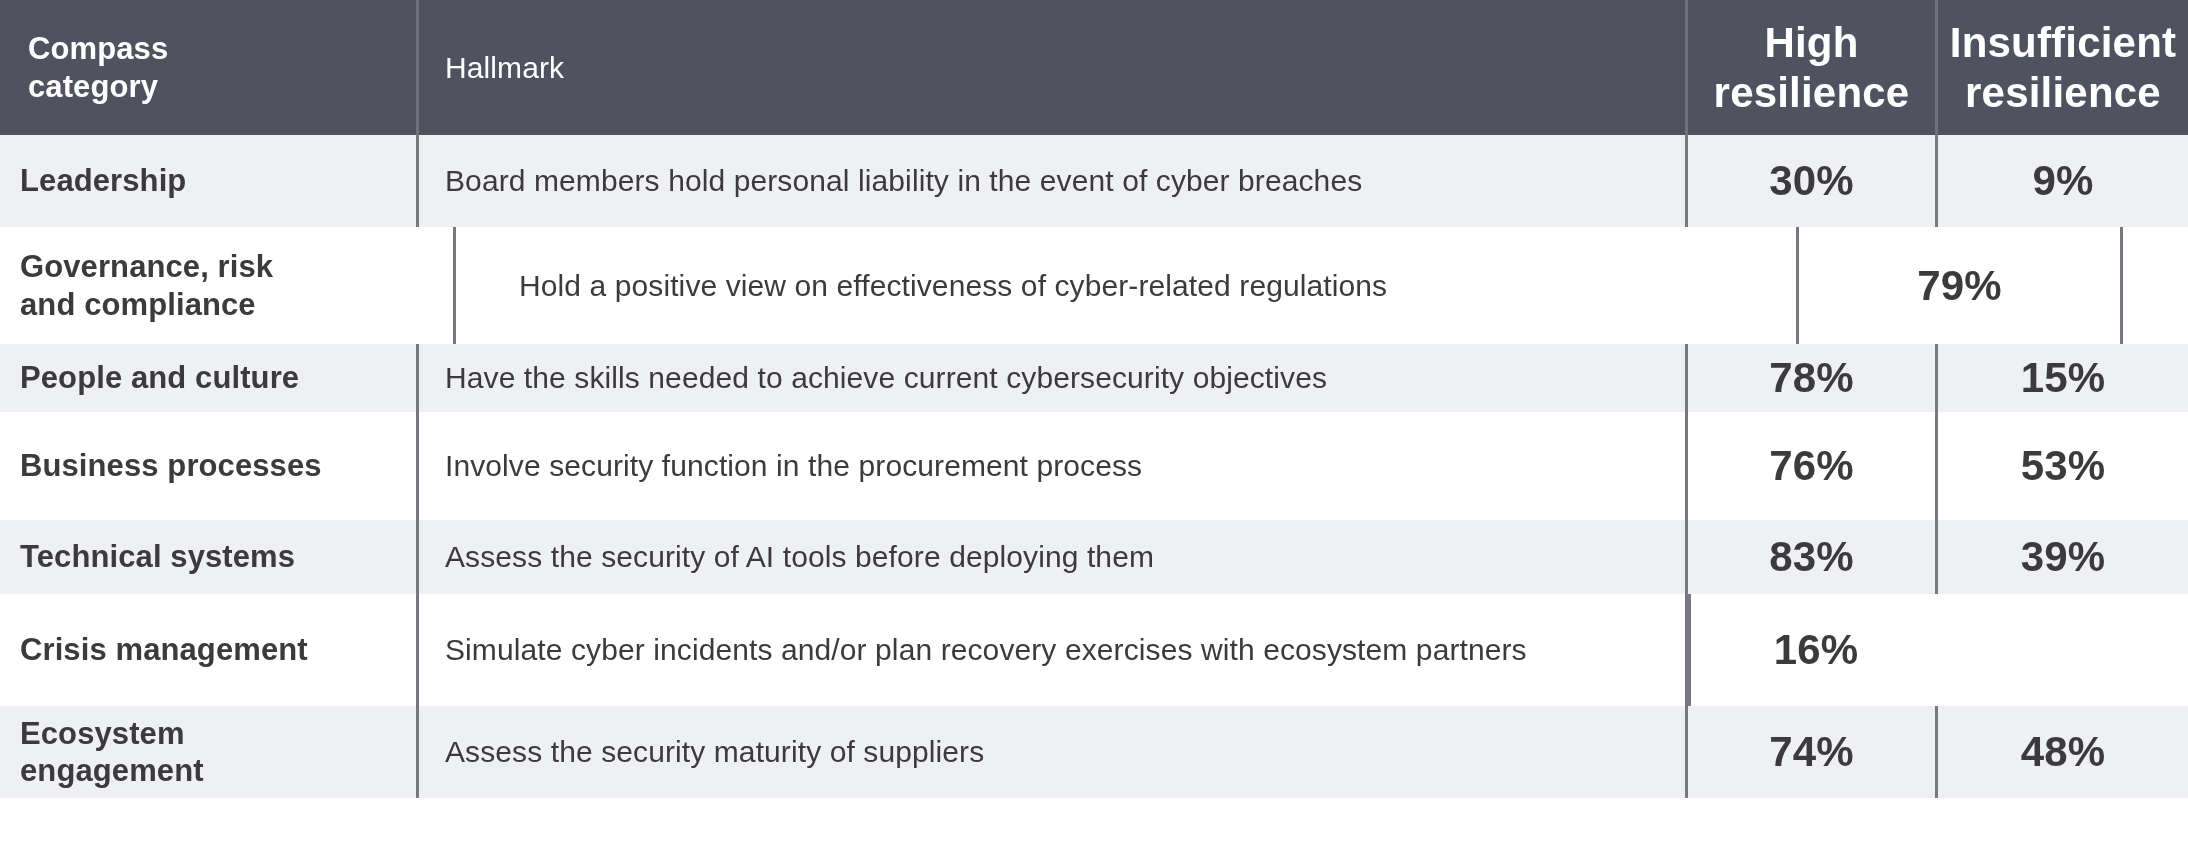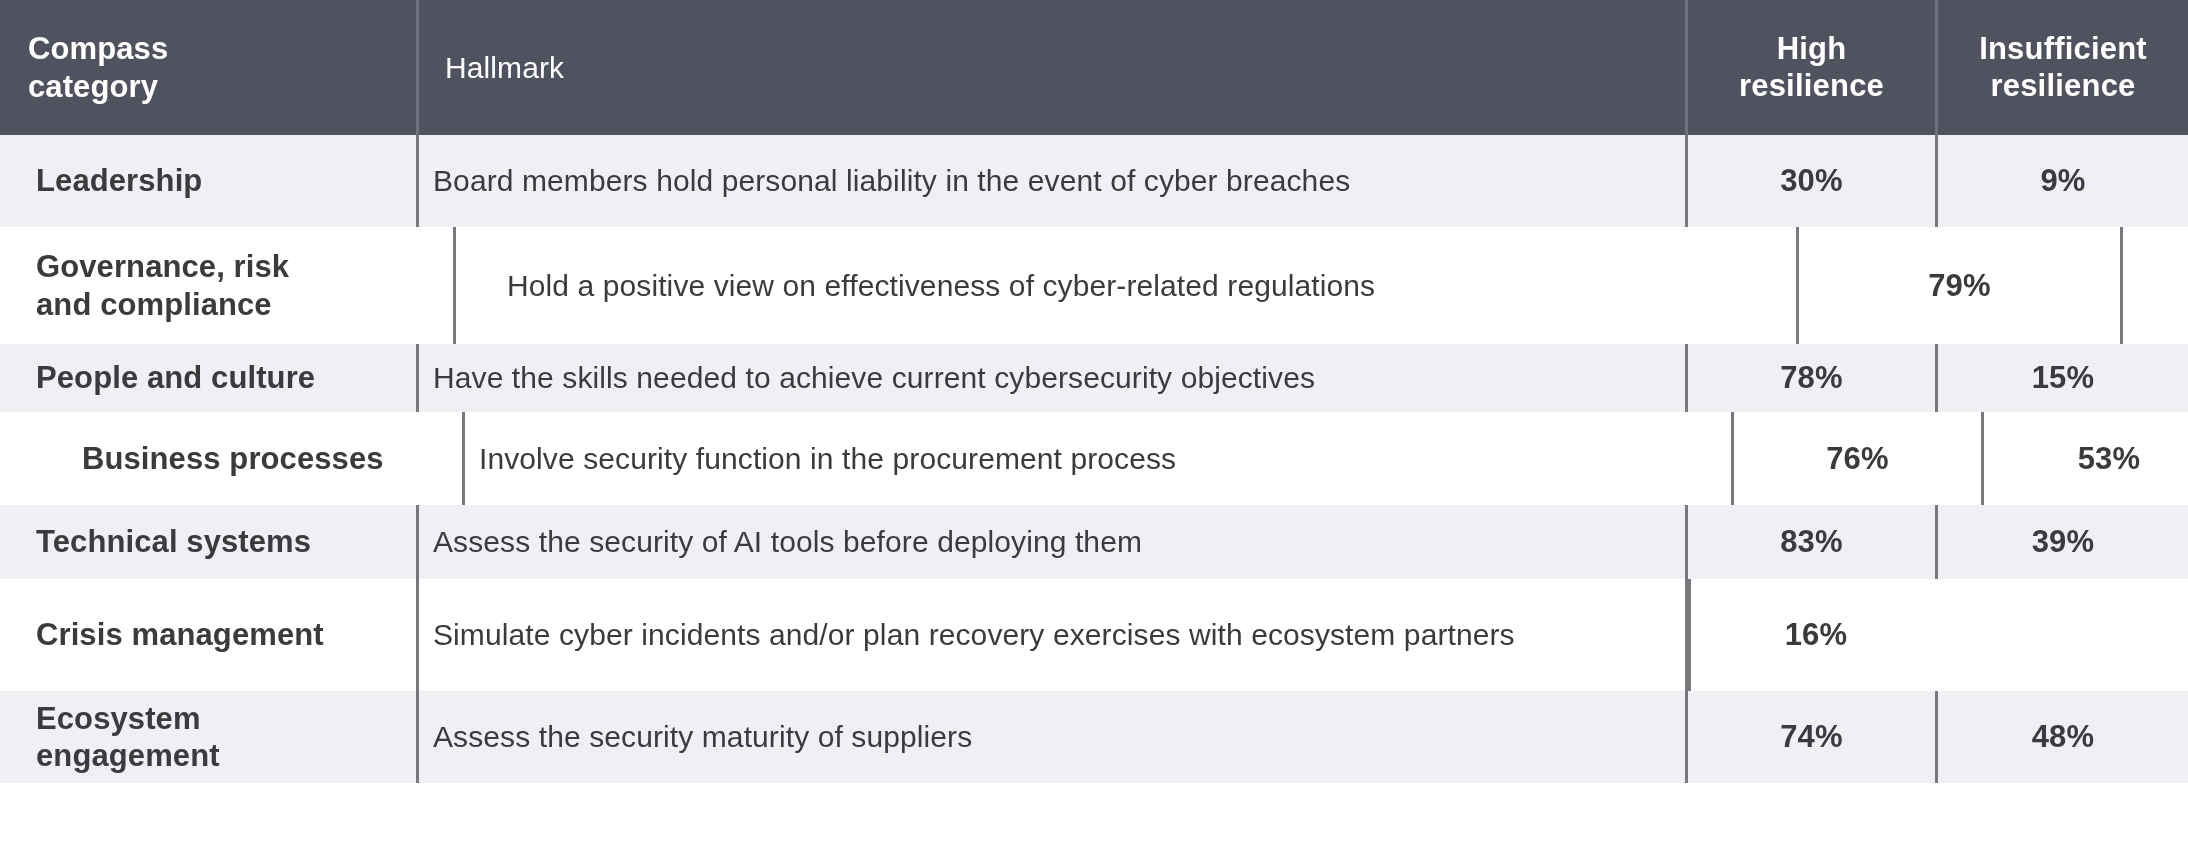--- a/index.html
+++ b/index.html
@@ -48,57 +48,57 @@
   .trow { display: flex; }
   .trow.alt  { background: #eff0f4; }
   .trow.base { background: #ffffff; }
 
   .trow .cell {
     display: flex;
     align-items: center;
     color: #3b3b3d;
   }
   .cell.col-cat {
-    padding-left: 36px;
+    padding-left: 20px;
     padding-right: 14px;
     font-size: 31px;
     font-weight: 700;
     line-height: 1.2;
     letter-spacing: 0.1px;
   }
   .cell.col-hall {
-    padding-left: 14px;
+    padding-left: 26px;
     padding-right: 20px;
     font-size: 30px;
     font-weight: 400;
     line-height: 1.25;
     letter-spacing: 0.1px;
   }
   .cell.col-num {
     justify-content: center;
     text-align: center;
-    font-size: 31px;
+    font-size: 42px;
     font-weight: 700;
     letter-spacing: 0.2px;
   }
 
   
   .vsep-body { flex: 0 0 3px; background: #77797f; }
 
   
   .col-cat  { flex: 0 0 416px; }
   .col-hall { flex: 0 0 1266px; }
   .col-num  { flex: 0 0 247px; }
   .col-num.last { flex: 0 0 250px; }
 
   
   .h-r1 { height: 92px;  }
   .h-r2 { height: 117px; gap: 37px; }
   .h-r3 { height: 68px;  }
-  .h-r4 { height: 93px; margin-left: 46px;  }
+  .h-r4 { height: 108px;  }
   .h-r5 { height: 74px; }
   .h-r6 { height: 112px;  }
   .h-r7 { height: 92px; }
 </style>
 </head>
 <body>
 
 <div id="table-root">
 
   <div class="thead">

